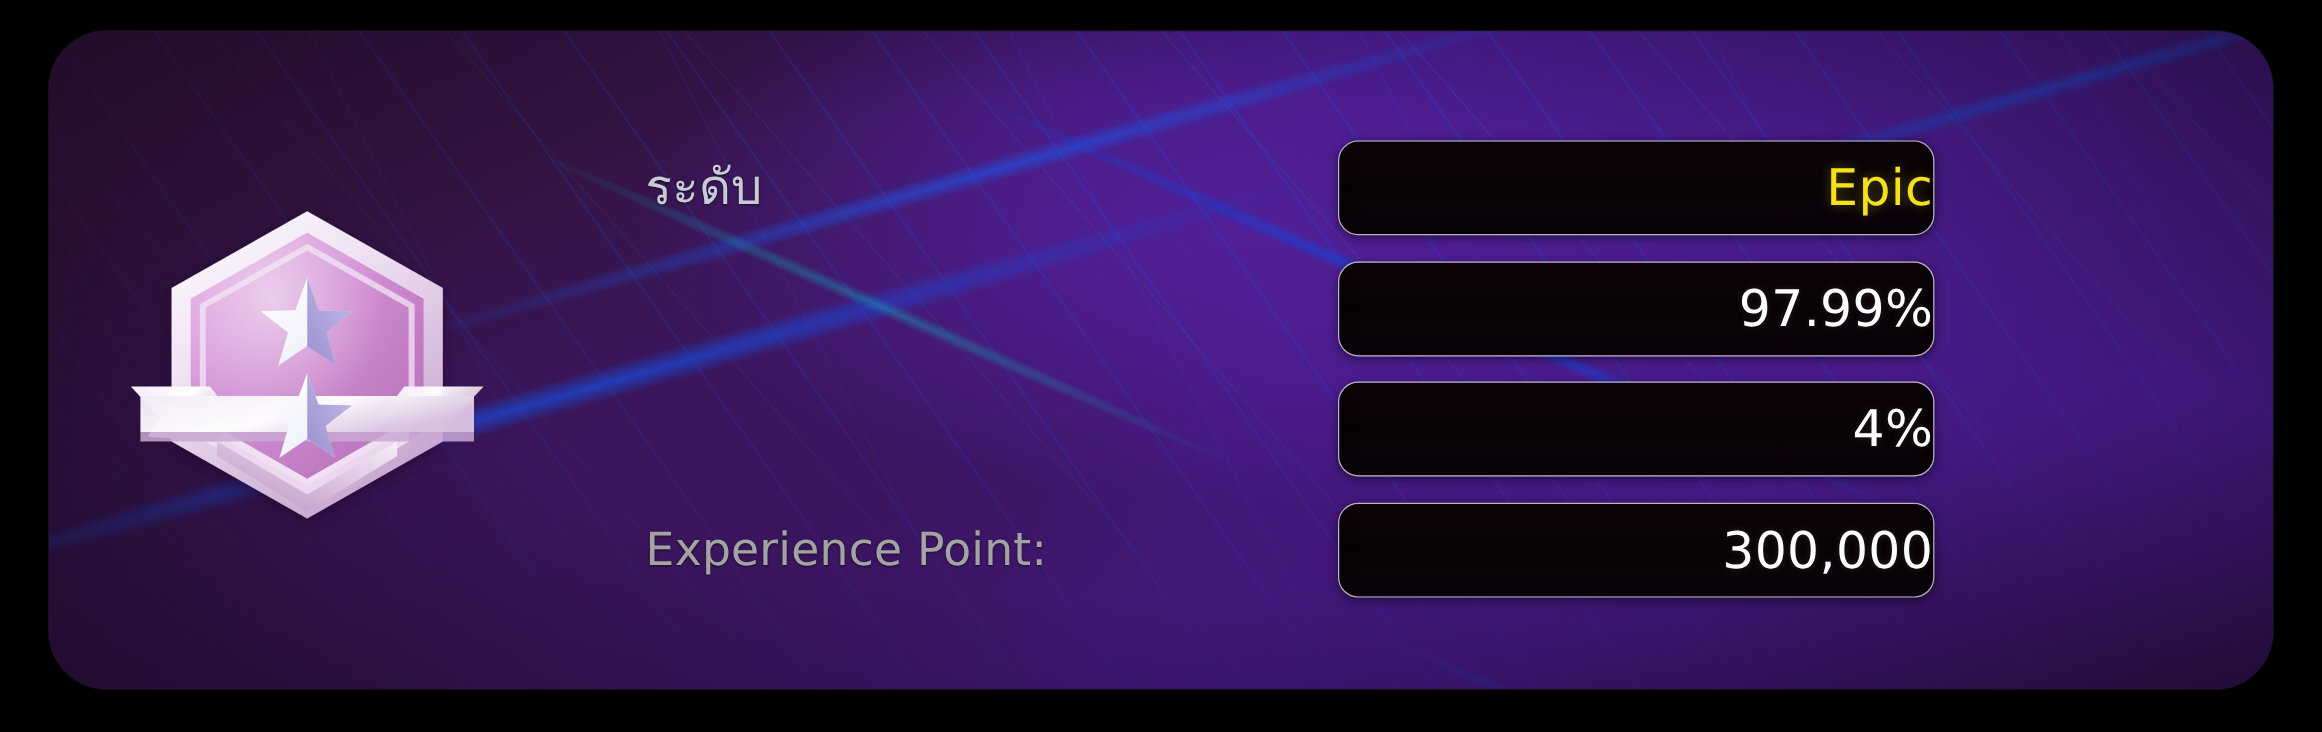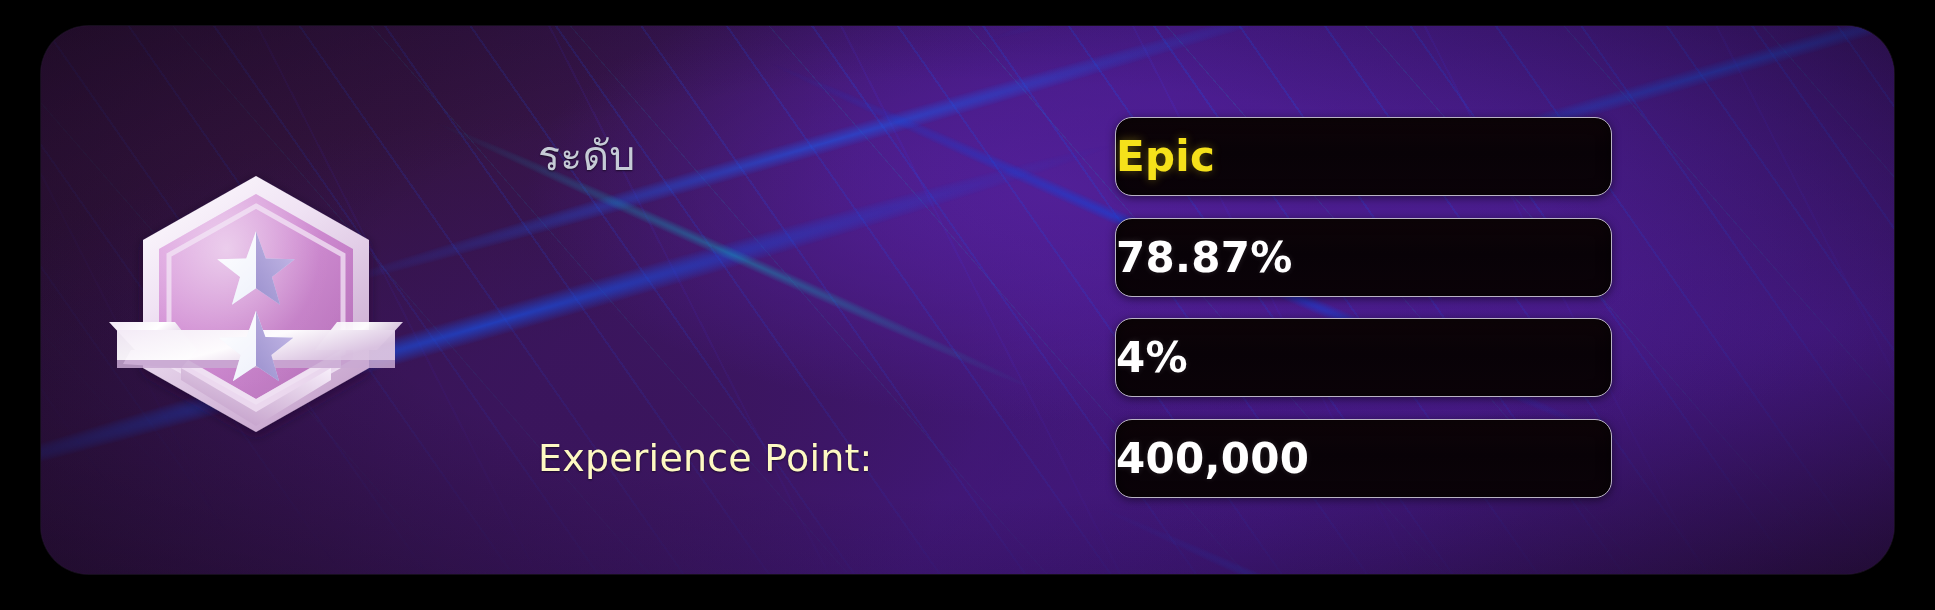--- a/index.html
+++ b/index.html
@@ -94,30 +94,29 @@
 
   .label{
     position:absolute;left:497px;top:0;height:77px;
     display:flex;align-items:center;
     color:#c6cbd6;
     font-size:41px;
     letter-spacing:.2px;
     white-space:nowrap;
     text-shadow:0 1px 2px rgba(0,0,0,.55);
   }
-  .label.latin{font-size:38px;color:#fef9c3;}
+  .label.latin{font-size:38px;color:#a3a3a3;}
 
   .value-box{
     position:absolute;left:1074px;top:0;width:495px;height:77px;
     border-radius:17px;
     border:1.5px solid #b9b3c4;
     background:linear-gradient(180deg,#0e0408 0%,#080207 45%,#0b0309 100%);
-    display:flex;align-items:center;justify-content:flex-start;
+    display:flex;align-items:center;justify-content:flex-end;
     box-shadow:0 0 14px rgba(0,0,0,.55) inset, 0 2px 8px rgba(0,0,0,.5);
-    font-weight:bold;
   }
   .value{
     font-size:42px;
     color:#ffffff;
     letter-spacing:.3px;
     line-height:1;
     text-shadow:0 0 6px rgba(255,255,255,.12);
   }
   .value.accent{color:#f5e11a;text-shadow:0 0 10px rgba(245,225,26,.35);}
 </style>
@@ -213,32 +212,32 @@
 
       <div class="row">
         <div class="label">ระดับ</div>
         <div class="value-box">
           <span class="value accent">Epic</span>
         </div>
       </div>
 
       <div class="row">
         <div class="value-box">
-          <span class="value">78.87%</span>
+          <span class="value">97.99%</span>
         </div>
       </div>
 
       <div class="row">
         <div class="value-box">
           <span class="value">4%</span>
         </div>
       </div>
 
       <div class="row">
         <div class="label latin">Experience Point:</div>
         <div class="value-box">
-          <span class="value">400,000</span>
+          <span class="value">300,000</span>
         </div>
       </div>
 
     </div>
   </div>
 </div>
 
 </body></html>

